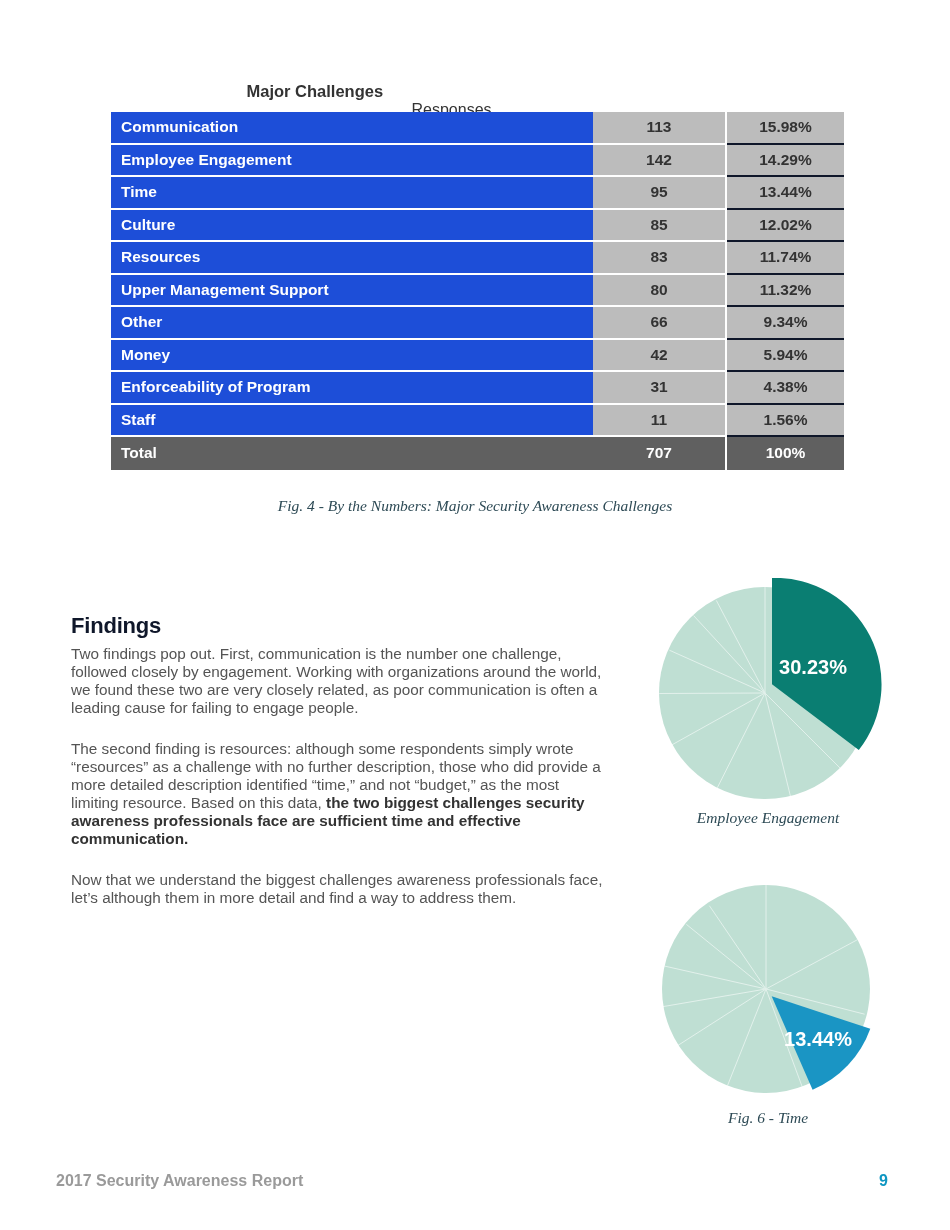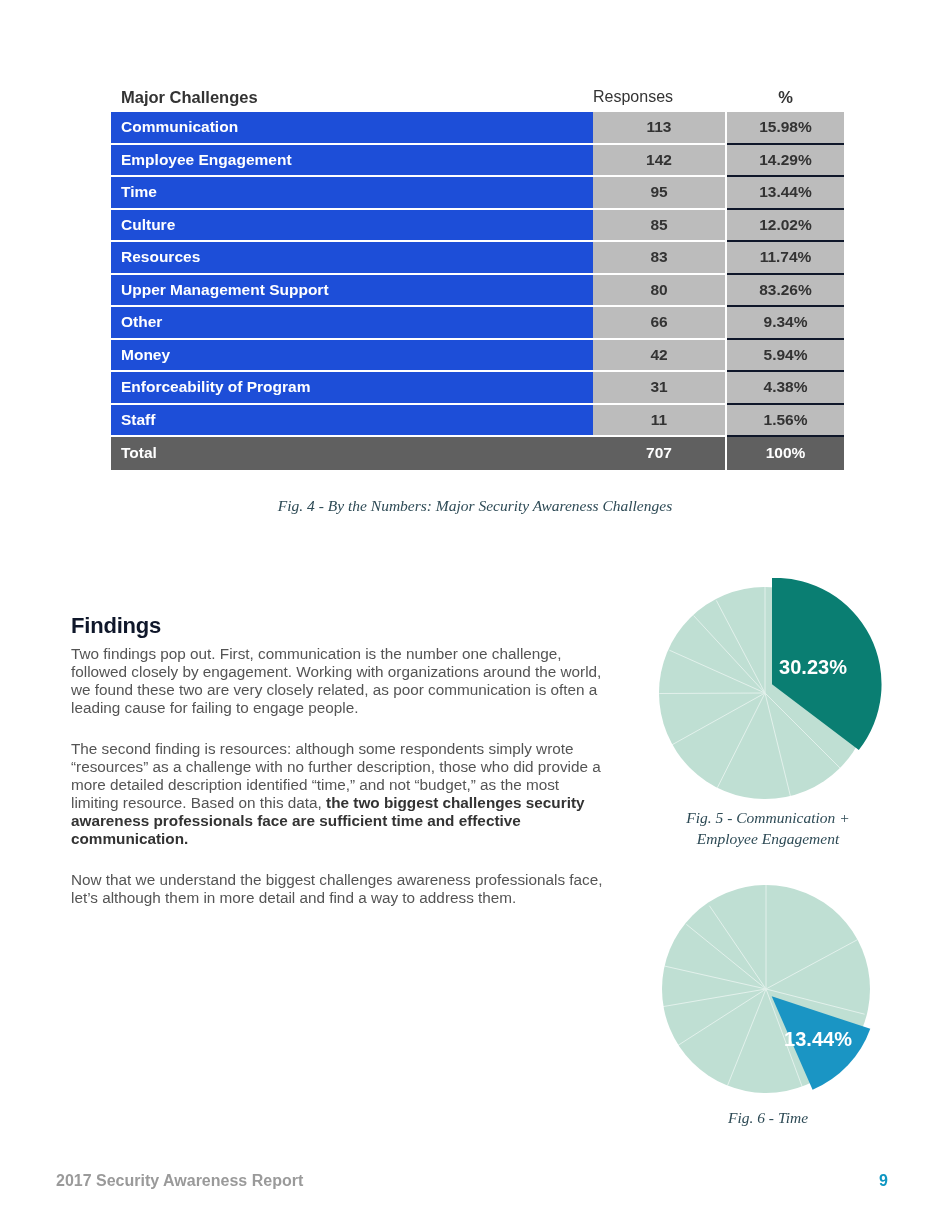--- a/index.html
+++ b/index.html
@@ -19,20 +19,21 @@
   #challenges-table {
     position: absolute;
     left: 111px;
     top: 82px;
     width: 733px;
   }
   .tbl-head {
     display: flex;
     height: 30px;
     align-items: center;
+    flex-direction: column;
   }
   .tbl-head .c-label {
     width: 482px;
     font-size: 16.5px;
     font-weight: bold;
     color: #333333;
     padding-left: 10px;
     box-sizing: border-box;
   }
   .tbl-head .c-resp {
@@ -220,21 +221,21 @@
     <div class="c-pct">12.02%</div>
   </div>
   <div class="tbl-row">
     <div class="c-label">Resources</div>
     <div class="c-resp">83</div>
     <div class="c-pct">11.74%</div>
   </div>
   <div class="tbl-row">
     <div class="c-label">Upper Management Support</div>
     <div class="c-resp">80</div>
-    <div class="c-pct">83.26%</div>
+    <div class="c-pct">11.32%</div>
   </div>
   <div class="tbl-row">
     <div class="c-label">Other</div>
     <div class="c-resp">66</div>
     <div class="c-pct">9.34%</div>
   </div>
   <div class="tbl-row">
     <div class="c-label">Money</div>
     <div class="c-resp">42</div>
     <div class="c-pct">5.94%</div>
@@ -279,21 +280,20 @@
     <line x1="110" y1="115" x2="4.2" y2="115.5"></line>
     <line x1="110" y1="115" x2="14.4" y2="72.2"></line>
     <line x1="110" y1="115" x2="38.6" y2="37.6"></line>
     <line x1="110" y1="115" x2="61.3" y2="22.4"></line>
   </g>
 
   <path d="M 117.0 106.3 L 117.0 -0.1 A 106.4 106.4 0 0 1 203.8 172.0 Z" fill="#0a7e72"></path>
   <text class="pie-label" x="158" y="96" text-anchor="middle">30.23%</text>
 </svg>
 <div id="fig5-caption" class="caption">
-  <div>Fig. 5 - Communication +</div>
   <div>Employee Engagement</div>
 </div>
 
 <svg id="pie-fig6" width="232" height="216" viewBox="0 0 232 216">
   <circle cx="114" cy="106" r="104" fill="#bfdfd3"></circle>
   <g stroke="#ffffff" stroke-width="1" opacity="0.55">
     <line x1="114" y1="106" x2="114" y2="2"></line>
     <line x1="114" y1="106" x2="205.6" y2="56.6"></line>
     <line x1="114" y1="106" x2="212.6" y2="131.2"></line>
     <line x1="114" y1="106" x2="150.1" y2="203.5"></line>

